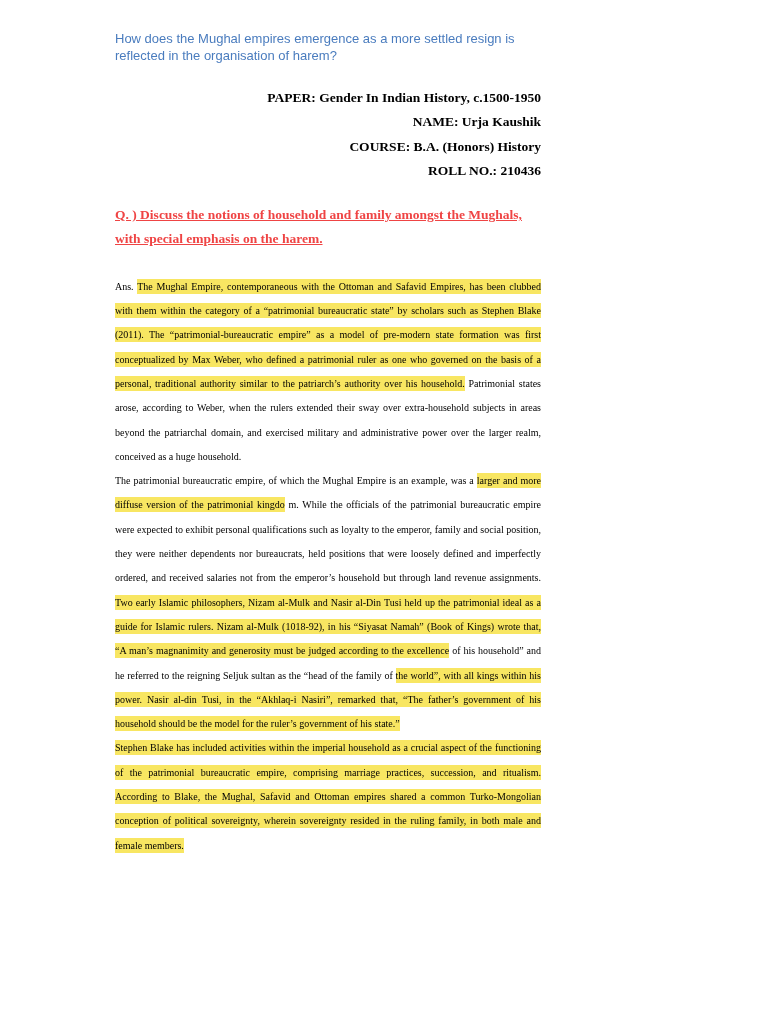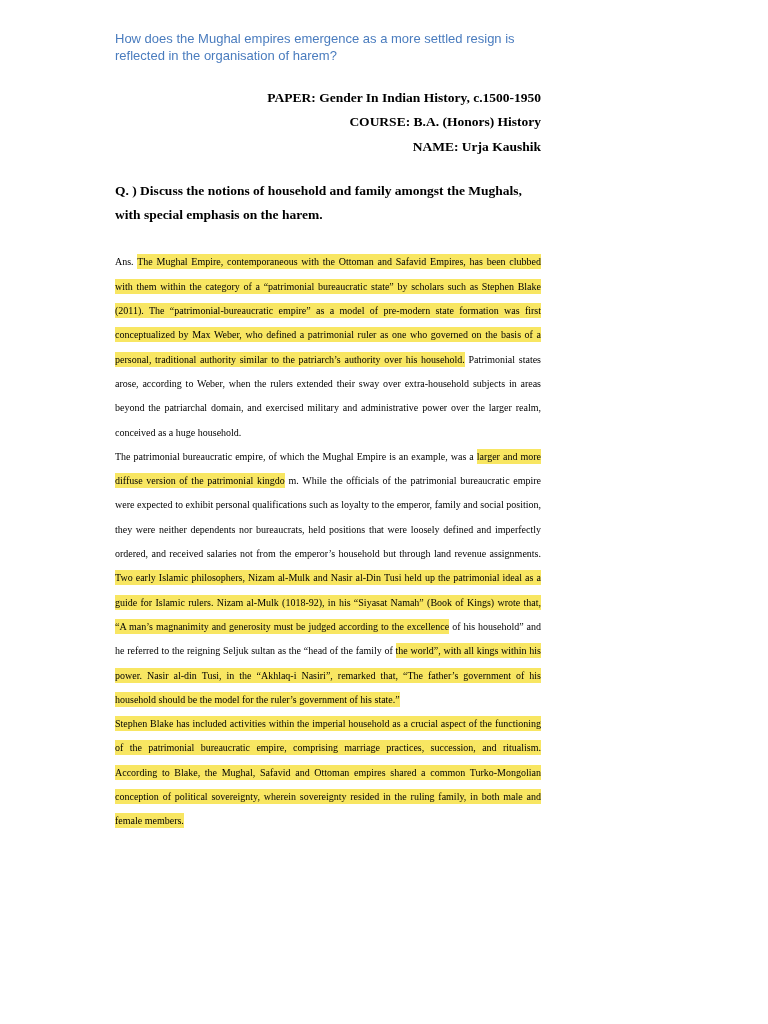--- a/index.html
+++ b/index.html
@@ -32,22 +32,23 @@
     font-size: 13.5px;
     font-weight: bold;
     line-height: 24.3px;
     color: #000000;
   }
   .question-block {
     font-family: "Liberation Serif", "DejaVu Serif", serif;
     font-size: 13.5px;
     font-weight: bold;
     line-height: 24.3px;
-    color: #000000;
+    color: #ef4444;
     margin: 8px 0 23px 0;
+    text-decoration: underline;
   }
   .body-block {
     font-family: "Liberation Serif", "DejaVu Serif", serif;
     font-size: 10px;
     line-height: 24.3px;
     color: #000000;
   }
   .body-para {
     margin: 0;
     text-align: justify;
@@ -59,22 +60,23 @@
 </style>
 </head>
 <body>
 
 <div class="page">
 
   <p class="question-title">How does the Mughal empires emergence as a more settled resign is reflected in the organisation of harem?</p>
 
   <div class="header-block">
     <div class="header-line">PAPER: Gender In Indian History, c.1500-1950</div>
+    <div class="header-line">NAME: Urja Kaushik</div>
     <div class="header-line">COURSE: B.A. (Honors) History</div>
-    <div class="header-line">NAME: Urja Kaushik</div>
+    <div class="header-line">ROLL NO.: 210436</div>
   </div>
 
   <p class="question-block">Q. ) Discuss the notions of household and family amongst the Mughals, with special emphasis on the harem.</p>
 
   <div class="body-block" id="paragraphs">
       <p class="body-para"><span>Ans. </span> <span class="hl">The Mughal Empire, contemporaneous with the Ottoman and Safavid Empires, has been clubbed with them within the category of a “patrimonial bureaucratic state” by scholars such as Stephen Blake (2011). The “patrimonial-bureaucratic empire” as a model of pre-modern state formation was first conceptualized by Max Weber, who defined a patrimonial ruler as one who governed on the basis of a personal, traditional authority similar to the patriarch’s authority over his household.</span> <span> Patrimonial states arose, according to Weber, when the rulers extended their sway over extra-household subjects in areas beyond the patriarchal domain, and exercised military and administrative power over the larger realm, conceived as a huge household.</span> </p>
       <p class="body-para"><span>The patrimonial bureaucratic empire, of which the Mughal Empire is an example, was a </span> <span class="hl">larger and more diffuse version of the patrimonial kingdo</span> <span>m. While the officials of the patrimonial bureaucratic empire were expected to exhibit personal qualifications such as loyalty to the emperor, family and social position, they were neither dependents nor bureaucrats, held positions that were loosely defined and imperfectly ordered, and received salaries not from the emperor’s household but through land revenue assignments. </span> <span class="hl">Two early Islamic philosophers, Nizam al-Mulk and Nasir al-Din Tusi held up the patrimonial ideal as a guide for Islamic rulers. Nizam al-Mulk (1018-92), in his “Siyasat Namah” (Book of Kings) wrote that, “A man’s magnanimity and generosity must be judged according to the excellence</span> <span> of his household” and he referred to the reigning Seljuk sultan as the “head of the family of </span> <span class="hl">the world”, with all kings within his power. Nasir al-din Tusi, in the “Akhlaq-i Nasiri”, remarked that, “The father’s government of his household should be the model for the ruler’s government of his state.”</span> </p>
       <p class="body-para"><span class="hl">Stephen Blake has included activities within the imperial household as a crucial aspect of the functioning of the patrimonial bureaucratic empire, comprising marriage practices, succession, and ritualism. According to Blake, the Mughal, Safavid and Ottoman empires shared a common Turko-Mongolian conception of political sovereignty, wherein sovereignty resided in the ruling family, in both male and female members.</span> </p>
     </div>
 

